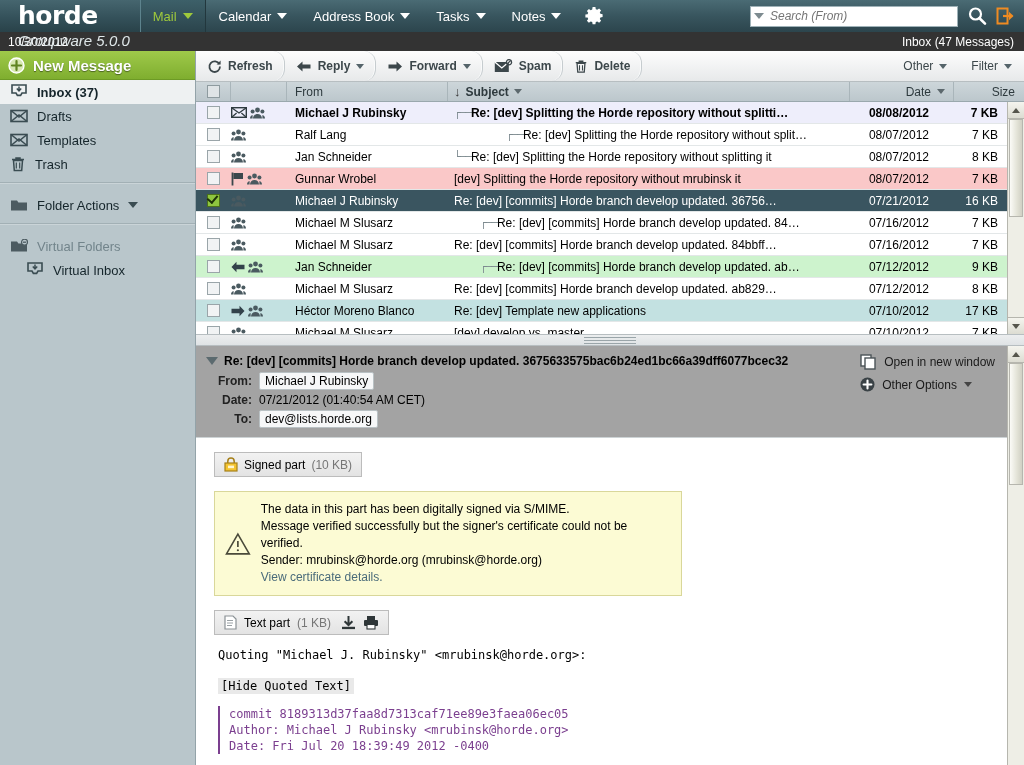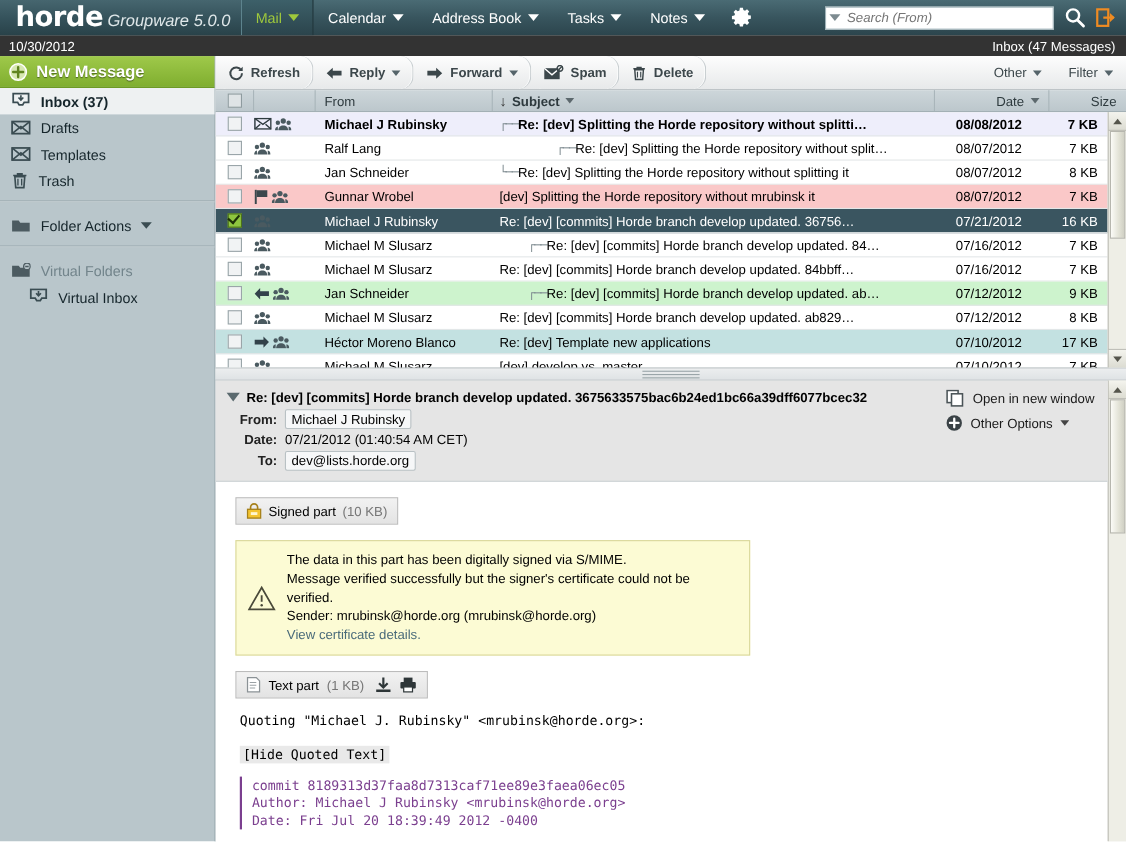--- a/index.html
+++ b/index.html
@@ -23,20 +23,21 @@
     background: linear-gradient(to bottom, #4a6b74 0%, #38555e 50%, #2c454d 100%);
     display: flex;
     align-items: stretch;
     position: relative;
   }
   .logo-block {
     display: flex;
     align-items: baseline;
     padding: 0 10px 0 14px;
     background: linear-gradient(to bottom, #46666f 0%, #34515a 55%, #294249 100%);
+    flex-direction: column;
   }
   .logo-word {
     font-size: 25px;
     font-weight: bold;
     color: #ffffff;
     letter-spacing: -0.5px;
     line-height: 32px;
     font-family: "DejaVu Sans", sans-serif;
   }
   .logo-sub {
@@ -303,21 +304,21 @@
   }
   .grip { width: 52px; }
   .grip div { height: 1px; background: #9aa5a9; margin: 2px 0; }
 
   
   .preview { flex: 1; display: flex; min-height: 0; }
   .preview-inner { flex: 1; overflow: hidden; min-width: 0; }
   .msg-head {
     padding: 8px 10px 6px 10px;
     border-bottom: 1px solid #cdd3d5;
-    background: #e5e5e5;
+    background: #a3a3a3;
     position: relative;
   }
   .msg-subject {
     font-size: 12px;
     font-weight: bold;
     display: flex;
     align-items: center;
     gap: 6px;
     margin-bottom: 4px;
   }

